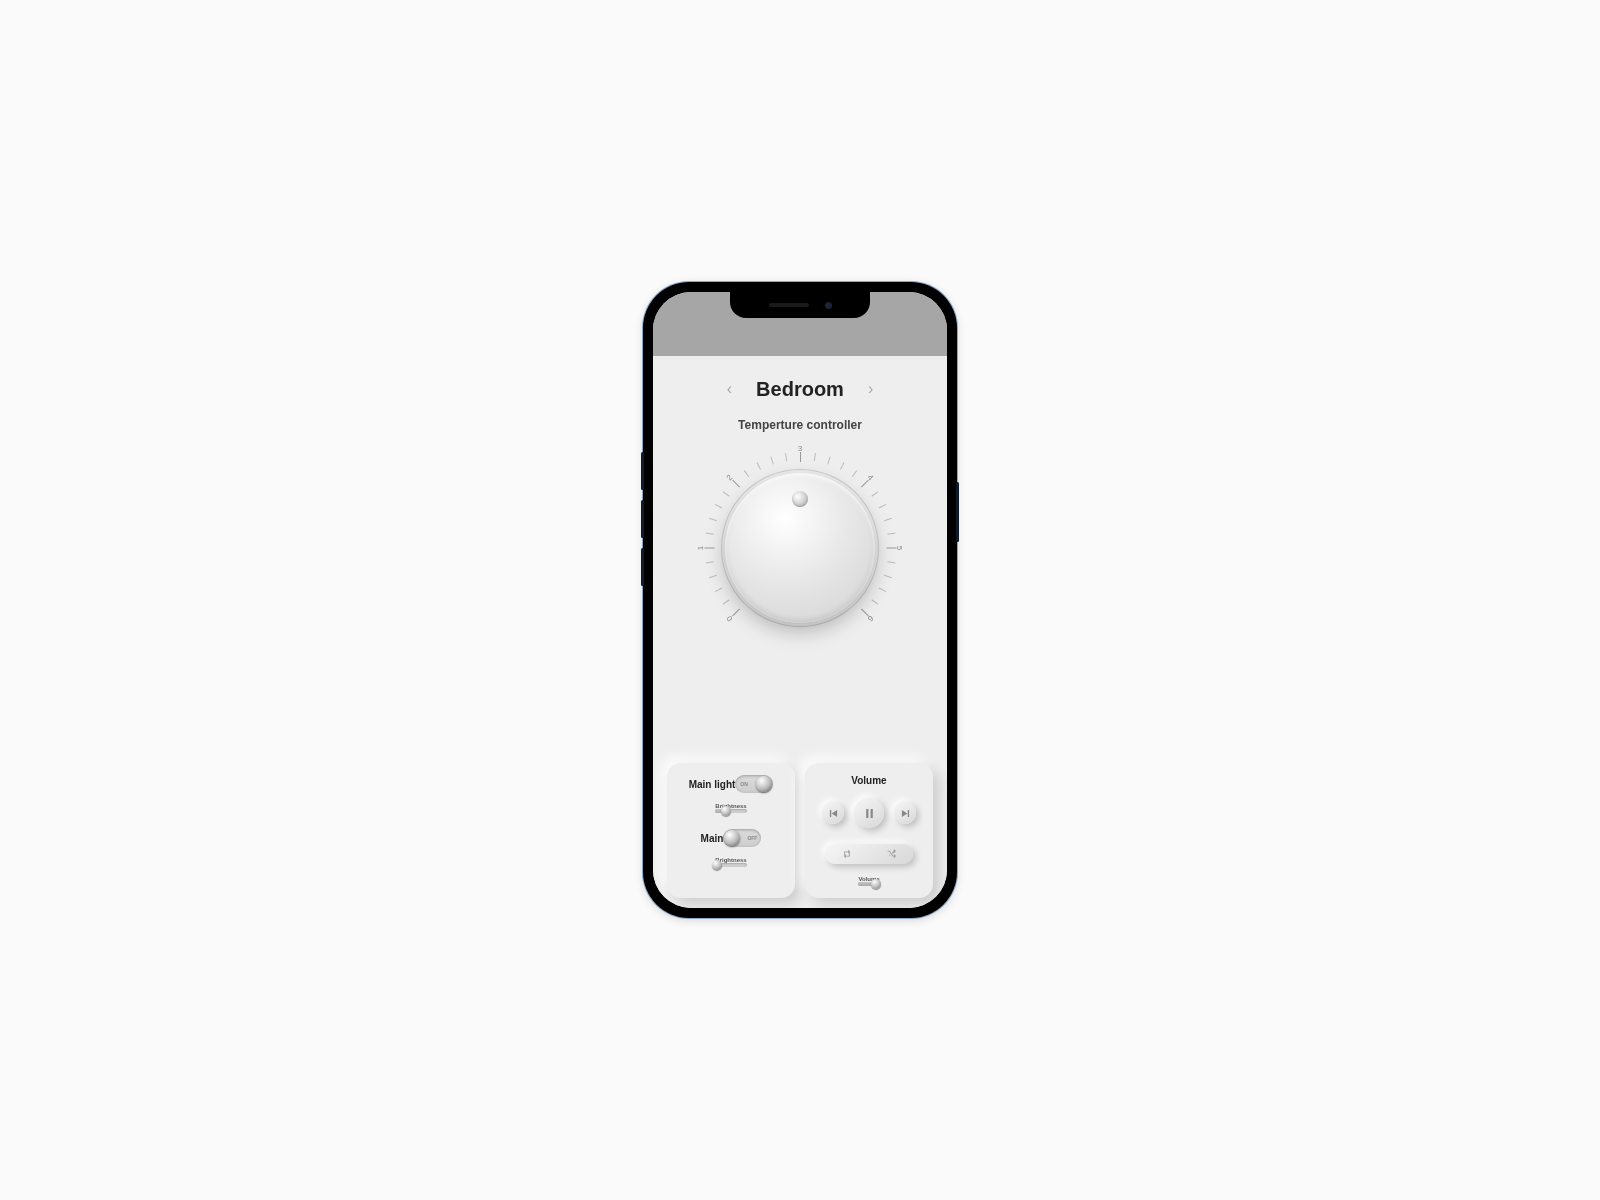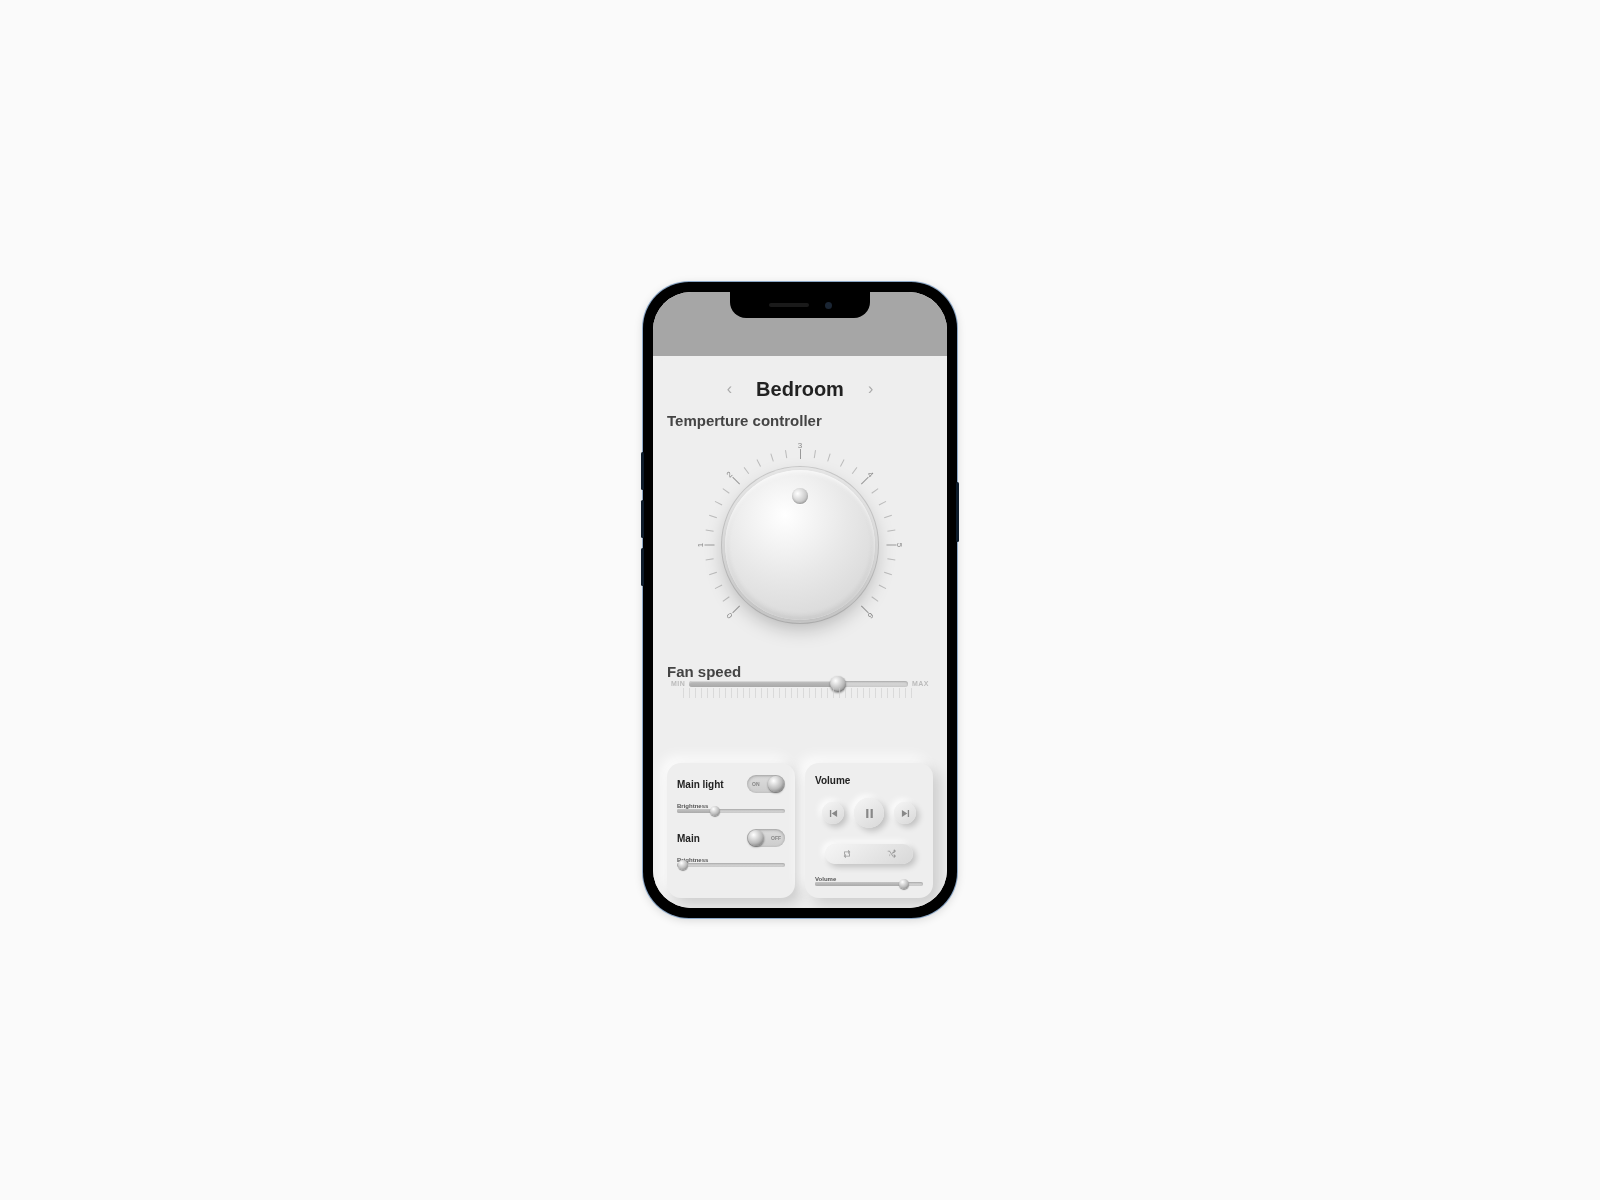--- a/index.html
+++ b/index.html
@@ -84,24 +84,25 @@
   .room-nav .chev {
     font-size:16px; color:#aaa;
     cursor:pointer;
     user-select:none;
     padding:4px;
   }
   .room-nav .room-name {
     font-size:20px; font-weight:900; color:#222;
   }
   .sec-label {
-    text-align:left;
-    font-size:15px;
+    text-align:center;
+    font-size:12px;
     font-weight:800;
     color:#444;
+    margin-top:6px;
   }
   .dial-wrap {
     position:relative;
     width:200px;height:200px;
     margin:6px auto 4px;
   }
   .dial-ticks{position:absolute;inset:0;}
   .tick{
     position:absolute;left:50%;top:4px;
     width:1px;height:8px;background:#bbb;
@@ -167,21 +168,21 @@
     opacity:.6;}
   .cards-row{display:flex;gap:10px;margin-top:auto;}
   .card{
     flex:1;
     background:#eee;
     border-radius:14px;
     padding:12px 10px;
     box-shadow:
       6px 6px 14px rgba(0,0,0,.15),
       -6px -6px 14px rgba(255,255,255,.9);
-    display:flex;flex-direction:column;gap:10px;
+    display:flex;flex-direction:column;gap:10px;align-items:center;
   }
   .card-row{display:flex;align-items:center;justify-content:space-between;}
   .card-title{font-size:10px;font-weight:900;color:#222;}
   .toggle{
     width:38px;height:18px;border-radius:9px;
     background:linear-gradient(#ddd,#ccc);
     box-shadow:inset 0 1px 3px rgba(0,0,0,.3);
     position:relative;cursor:pointer;
     font-size:5px;font-weight:700;color:#888;
     display:flex;align-items:center;
@@ -287,32 +288,20 @@
             <div class="tick" style="transform: rotate(117deg);"></div>
             <div class="tick" style="transform: rotate(126deg);"></div>
             <div class="tick-num" style="transform: rotate(135deg);">6</div>
             <div class="tick" style="transform: rotate(135deg); height: 10px; background: rgb(153, 153, 153);"></div>
           </div>
         <div class="dial-knob">
           <div class="dial-dot"></div>
         </div>
       </div>
 
-      <div class="fan-block">
-        <div class="sec-label">Fan speed</div>
-        <div class="slider-row">
-          <span class="mm">MIN</span>
-          <div class="slider-track">
-            <div class="slider-fill" id="fan-fill" style="width: 68%;"></div>
-            <div class="slider-thumb" id="fan-thumb" style="left: 68%;"></div>
-          </div>
-          <span class="mm">MAX</span>
-        </div>
-        <div class="ruler"></div>
-      </div>
 
       <div class="cards-row">
 
         <div class="card">
           <div class="card-row">
             <span class="card-title">Main light</span>
             <div class="toggle on">
               <span class="lab-on">ON</span>
               <span class="lab-off">OFF</span>
               <div class="toggle-thumb"></div>

